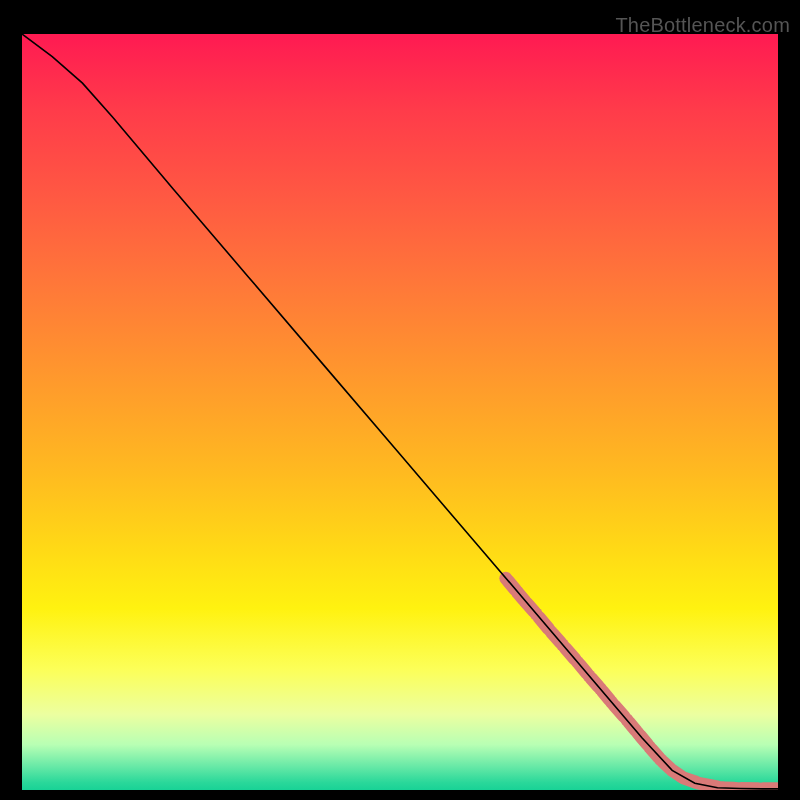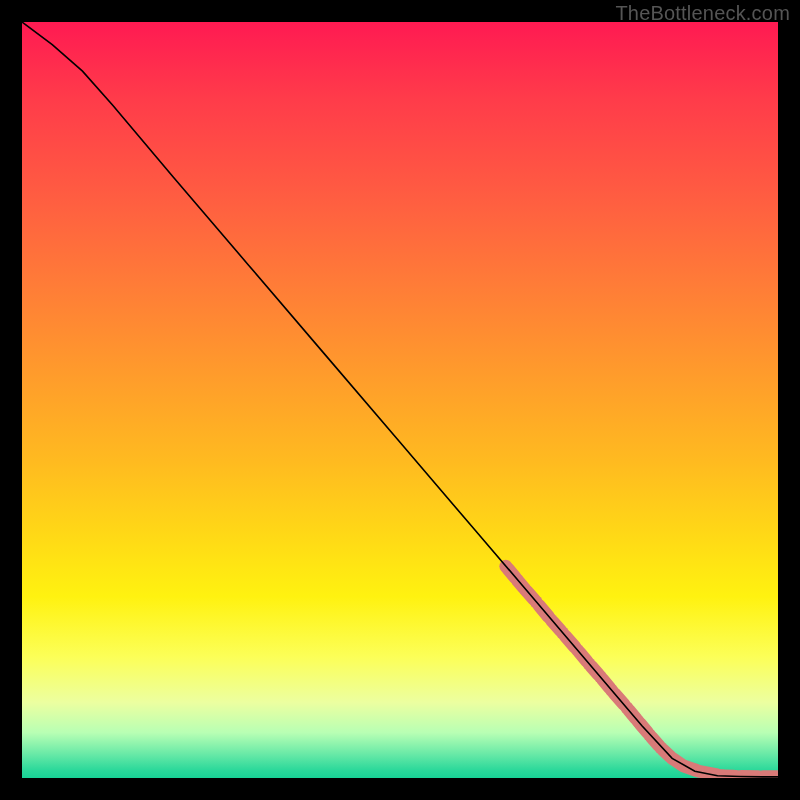--- a/index.html
+++ b/index.html
@@ -8,20 +8,21 @@
     width: 800px;
     height: 800px;
     background: #000;
     font-family: Arial, Helvetica, sans-serif;
     overflow: hidden;
   }
   .stage {
     position: relative;
     width: 800px;
     height: 660px;
+    margin-top: 12px;
   }
   .plot {
     position: absolute;
     left: 22px;
     top: 22px;
     width: 756px;
     height: 756px;
     
     background: linear-gradient(
       to bottom,

